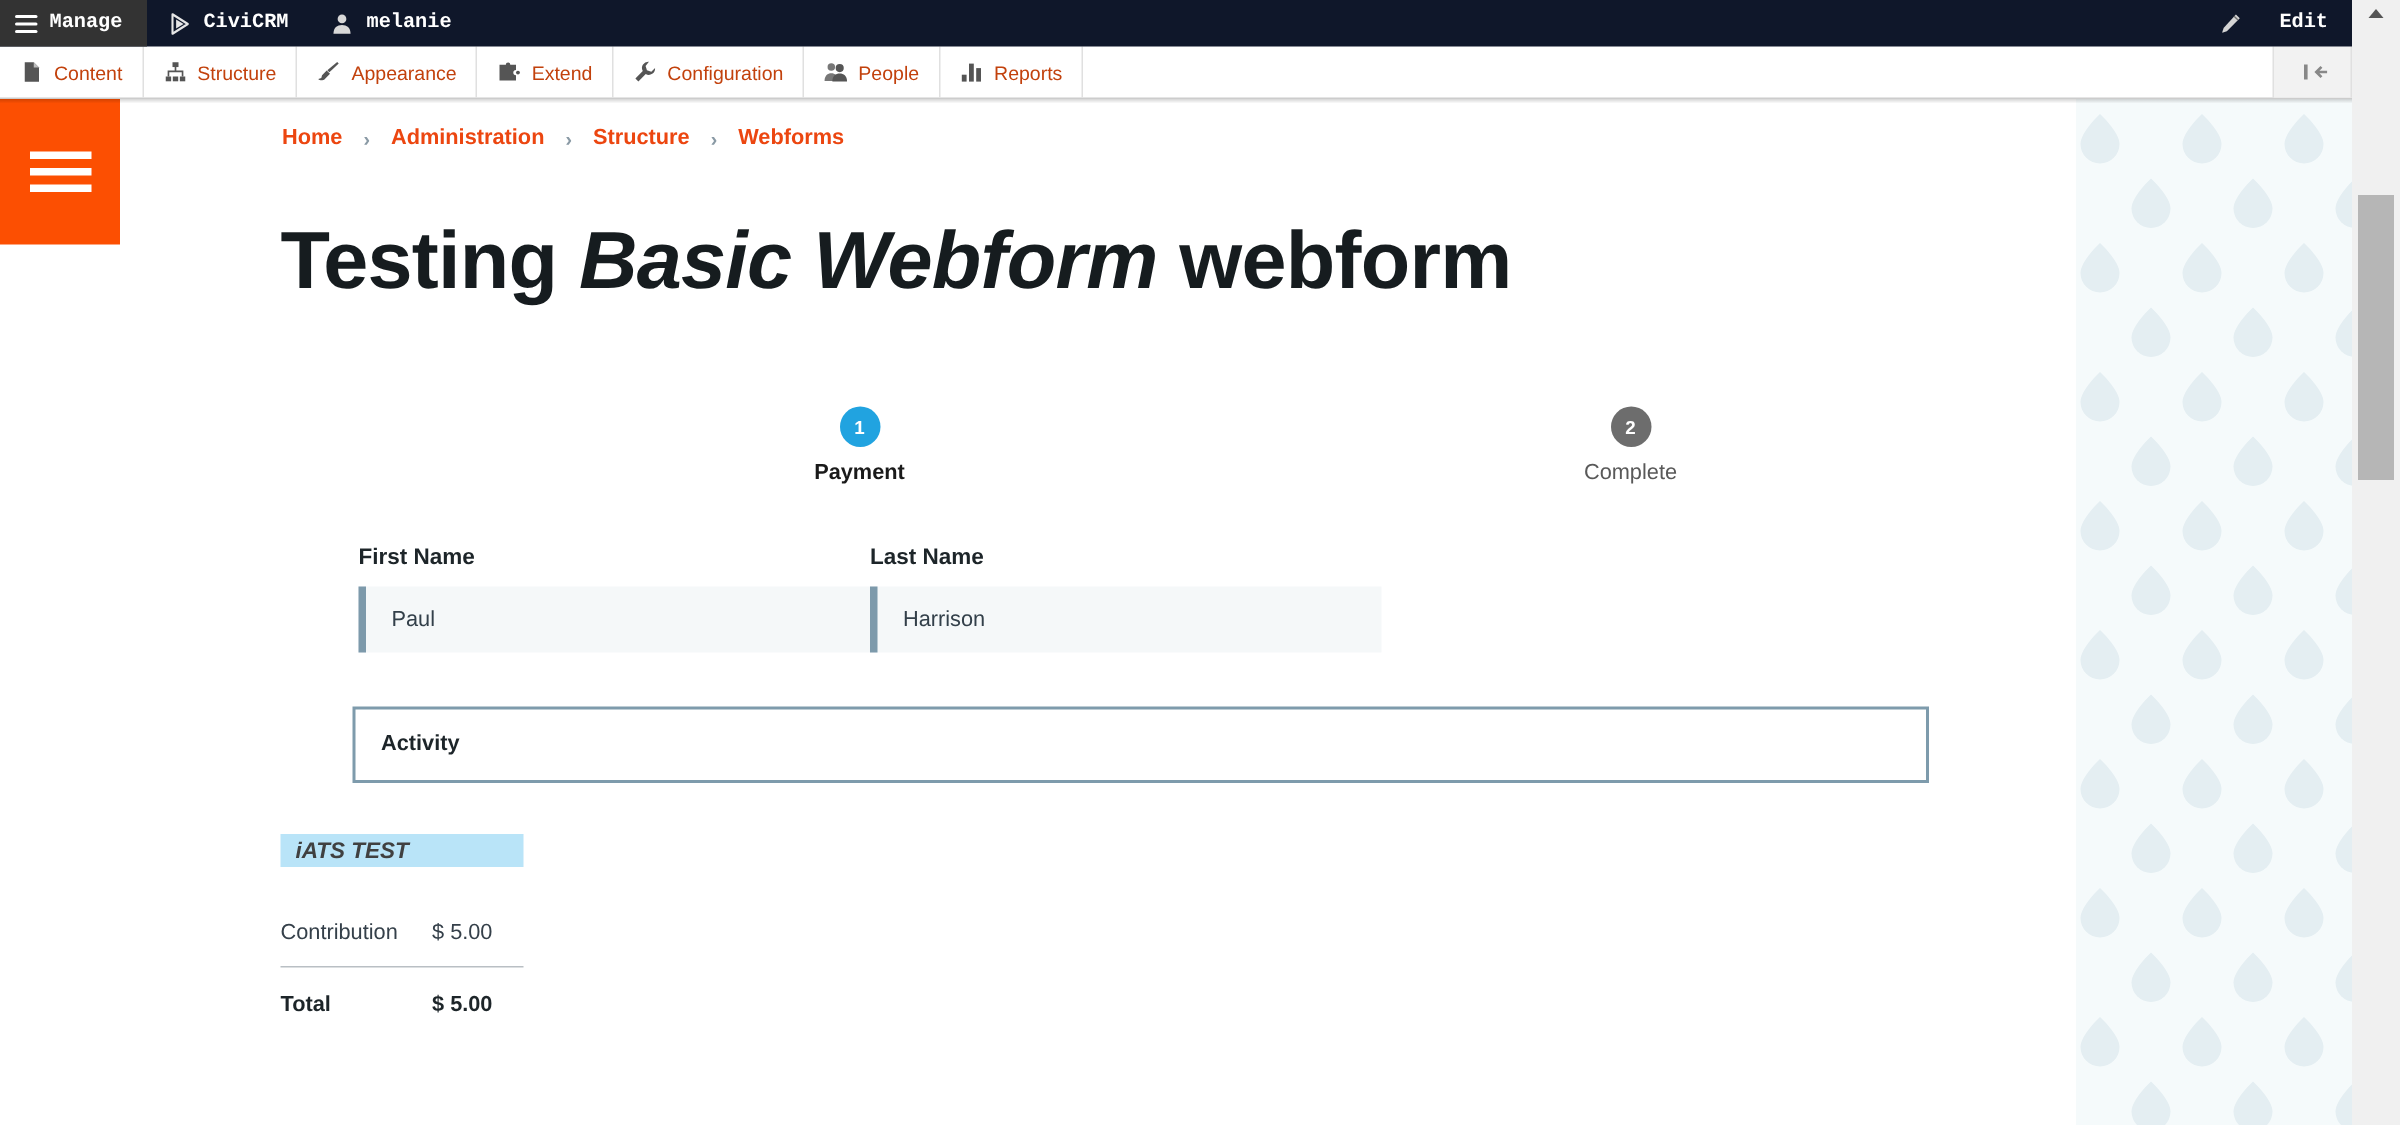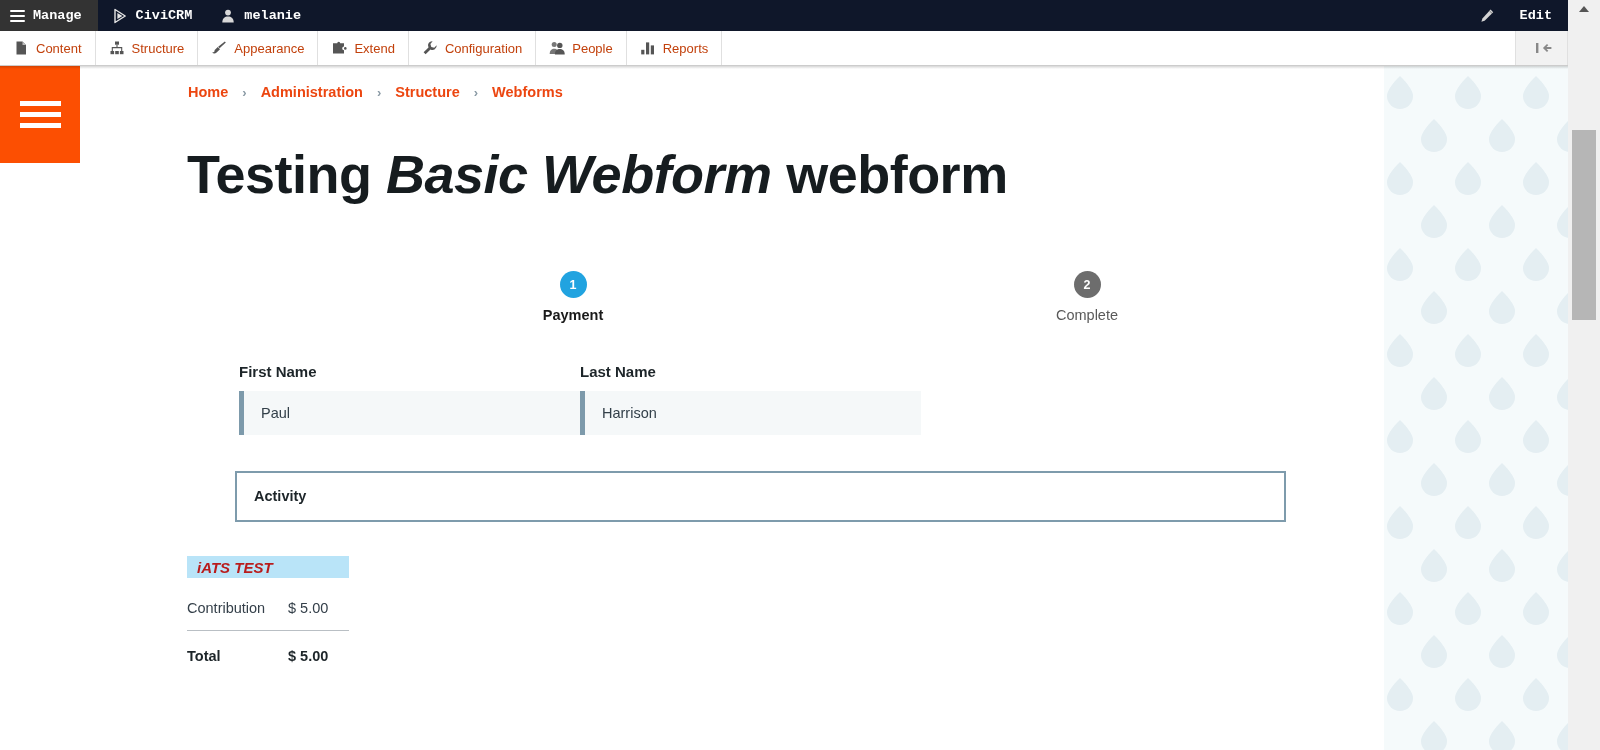--- a/index.html
+++ b/index.html
@@ -247,30 +247,30 @@
   
   .iats {
     position: absolute;
     left: 107px; top: 490px;
     width: 162px;
     height: 22px;
     background: #b9e4f8;
     font-size: 15px;
     font-weight: bold;
     font-style: italic;
-    color: #b91c1c;
+    color: #404040;
     padding-left: 10px;
     display: flex;
     align-items: center;
   }
 
   
   .totals {
     position: absolute;
-    left: 107px; top: 528px;
+    left: 107px; top: 542px;
     width: 162px;
   }
   .totals-row {
     display: flex;
     font-size: 14.5px;
     color: #35404a;
     padding: 6px 0;
   }
   .totals-row .tl { width: 101px; }
   .totals-row .tv { }

